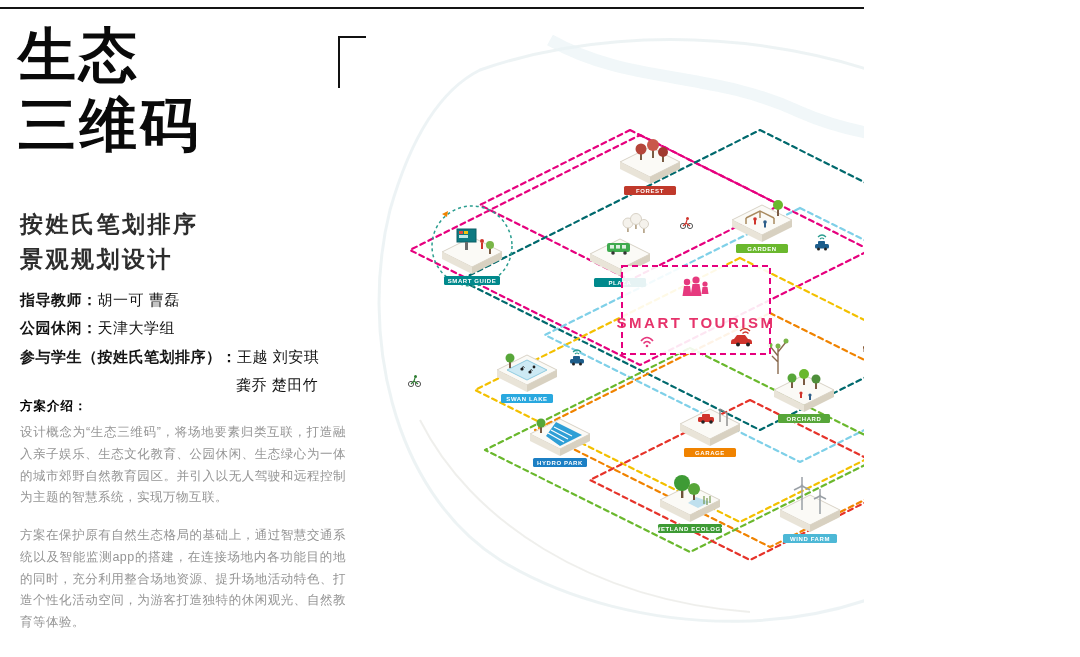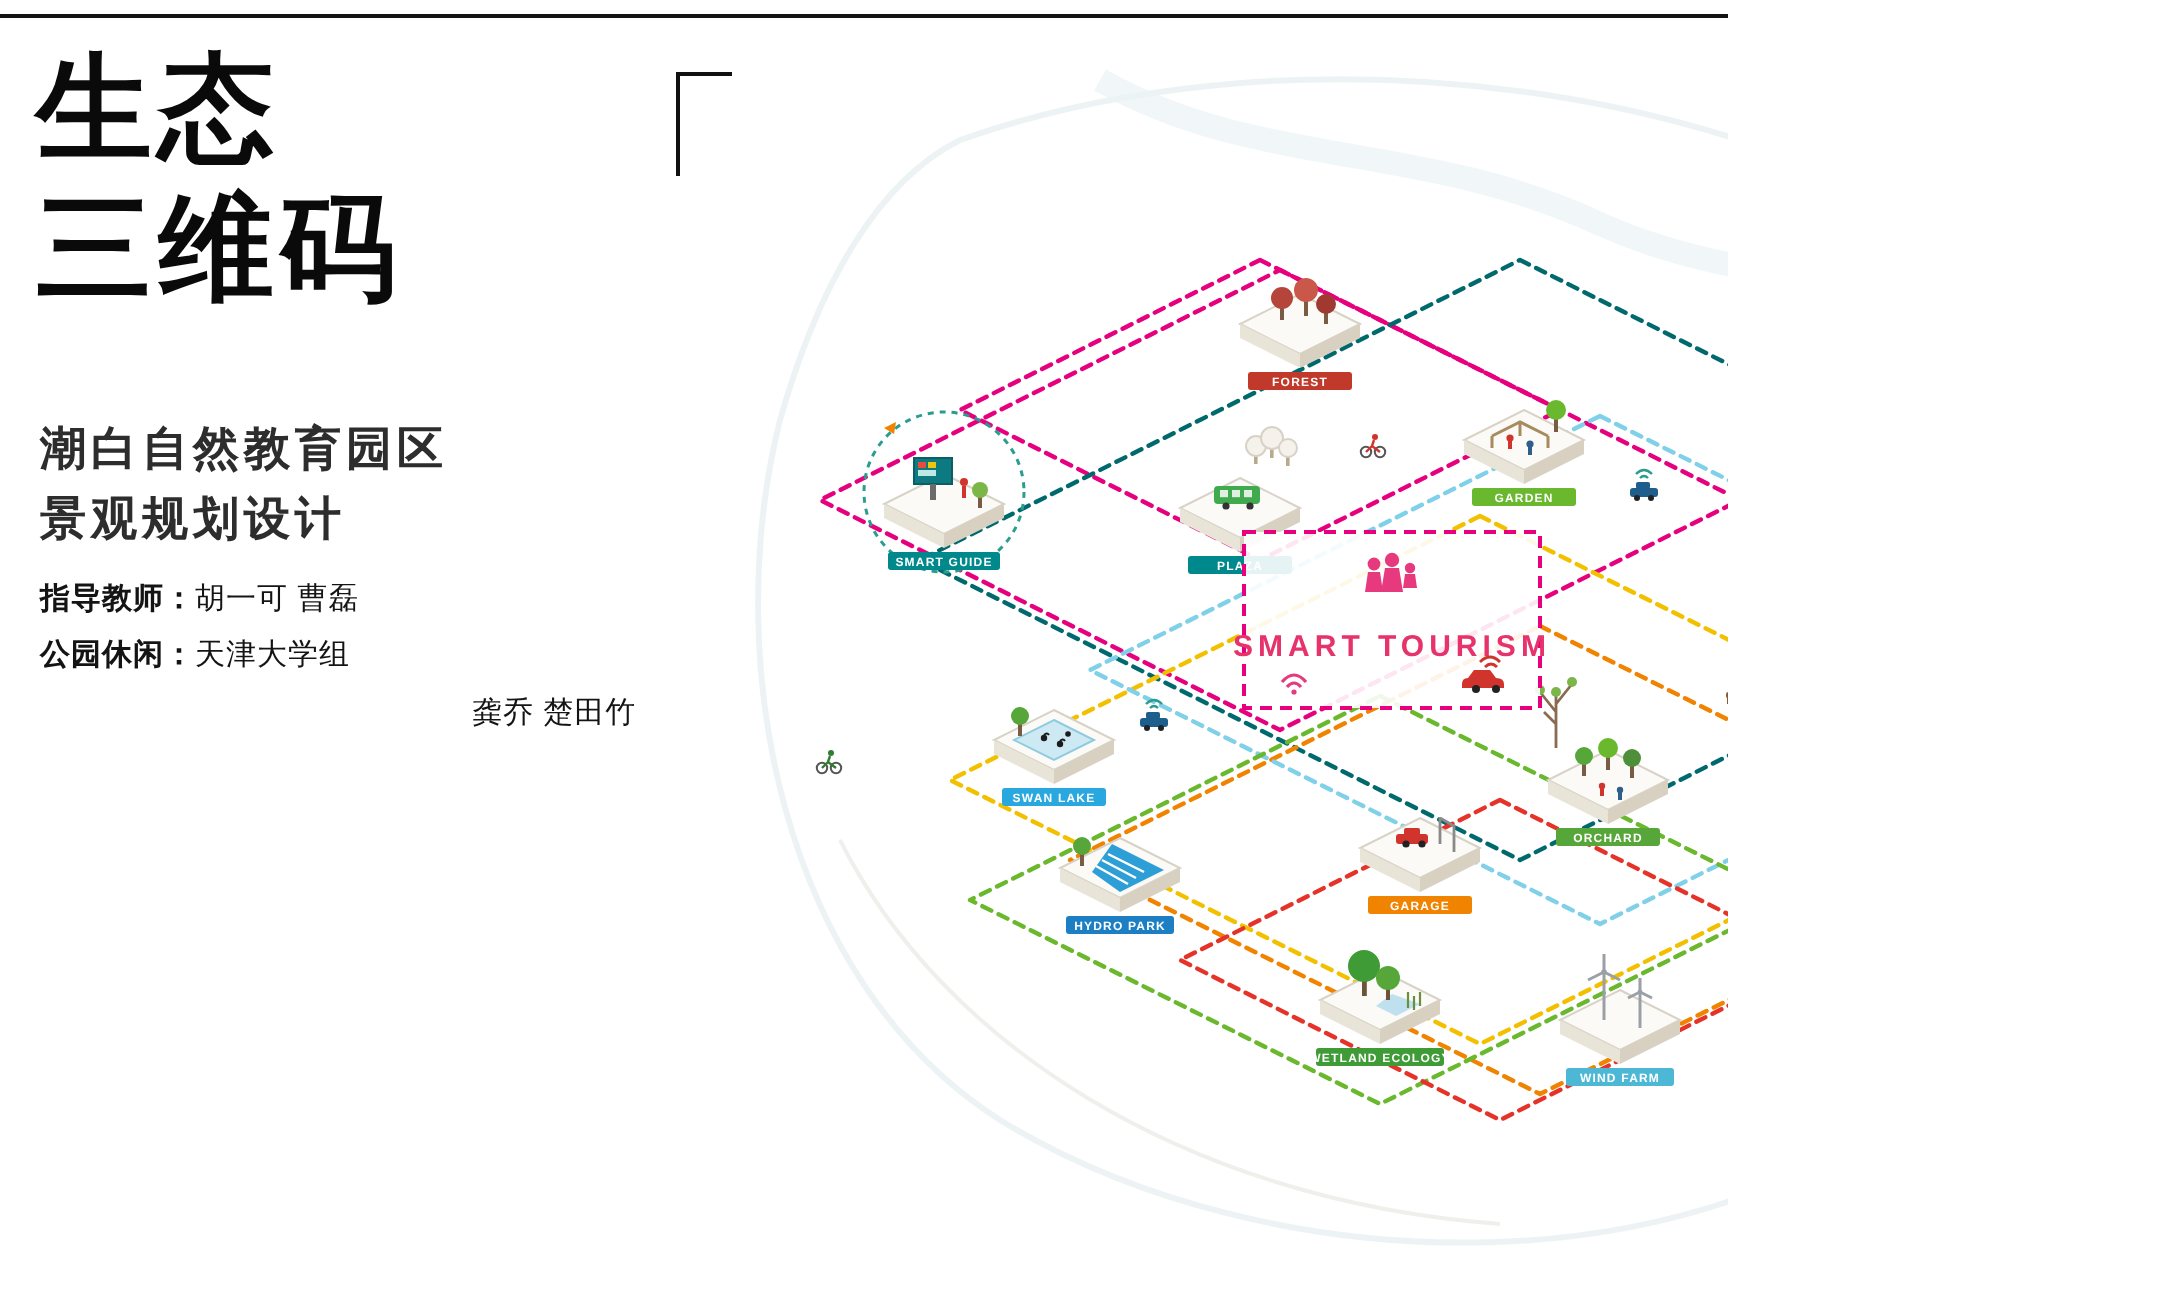--- a/index.html
+++ b/index.html
@@ -45,36 +45,44 @@
   <div class="corner-bracket"></div>
   <div class="right-mark-line"></div>
   <div class="right-tick"></div>
 
   <div class="title">
     <div>生态</div>
     <div>三维码</div>
   </div>
 
   <div class="subtitle">
-    <div>潮白自然教育园区</div>
+    <div>按姓氏笔划排序</div>
     <div>景观规划设计</div>
   </div>
 
   <div class="credits">
     <p class="credit-line">
       <span class="lbl">指导教师：</span><span>胡一可  曹磊</span>
     </p>
     <p class="credit-line">
       <span class="lbl">公园休闲：</span><span>天津大学组</span>
     </p>
+    <p class="credit-line">
+      <span class="lbl">参与学生（按姓氏笔划排序）：</span><span>王越  刘安琪</span>
+    </p>
     <p class="credit-line students-line2">
       <span>龚乔  楚田竹</span>
     </p>
   </div>
 
+  <div class="intro">
+    <p class="intro-heading">方案介绍：</p>
+    <p class="intro-para">设计概念为“生态三维码”，将场地要素归类互联，打造融入亲子娱乐、生态文化教育、公园休闲、生态绿心为一体的城市郊野自然教育园区。并引入以无人驾驶和远程控制为主题的智慧系统，实现万物互联。</p>
+    <p class="intro-para">方案在保护原有自然生态格局的基础上，通过智慧交通系统以及智能监测app的搭建，在连接场地内各功能目的地的同时，充分利用整合场地资源、提升场地活动特色、打造个性化活动空间，为游客打造独特的休闲观光、自然教育等体验。</p>
+  </div>
 
   <svg id="diagram" viewBox="0 0 750 657">
 
     <g opacity="0.55">
       <path d="M150,70 C320,10 560,40 690,150 C760,240 740,430 640,540 C520,650 300,640 170,560 C60,490 30,330 60,210 C80,140 110,90 150,70 Z" fill="none" stroke="#dfeaec" stroke-width="3"></path>
       <path d="M220,40 C300,85 380,70 470,112 C560,152 640,130 705,172" fill="none" stroke="#d8e9ee" stroke-width="12" opacity=".7"></path>
       <path d="M700,90 C742,160 752,260 736,360" fill="none" stroke="#e3e3de" stroke-width="2"></path>
       <path d="M90,420 C140,520 260,600 420,612" fill="none" stroke="#e3e3de" stroke-width="2"></path>
       <path d="M660,430 C700,470 720,520 715,580" fill="none" stroke="#e3e3de" stroke-width="2"></path>
     </g>

